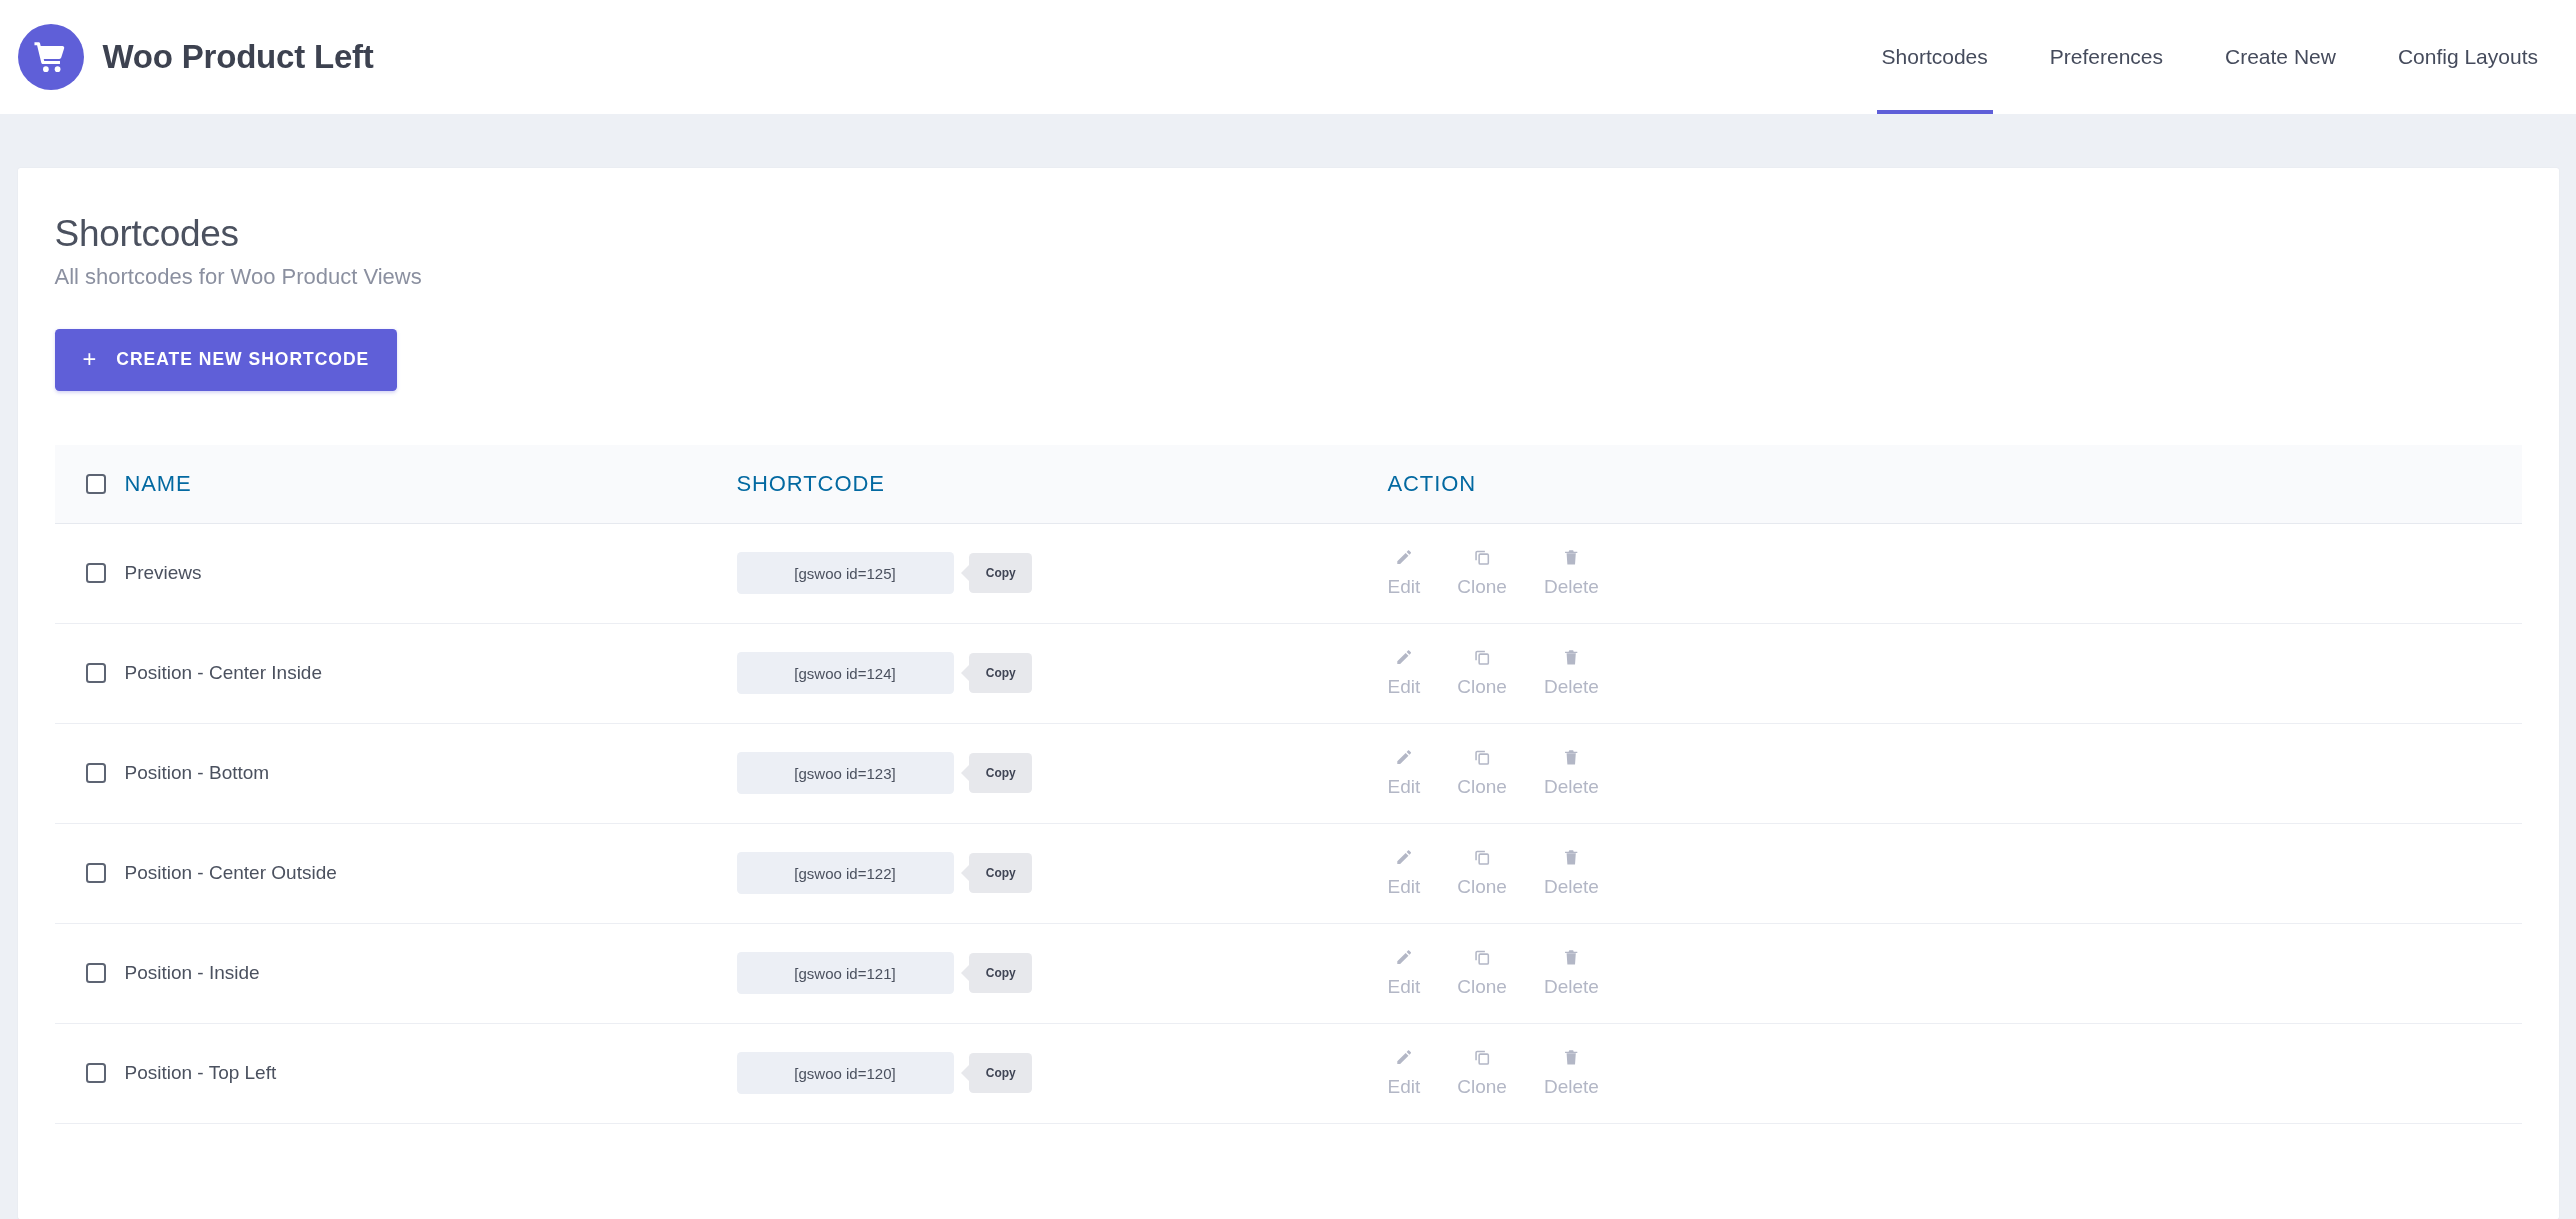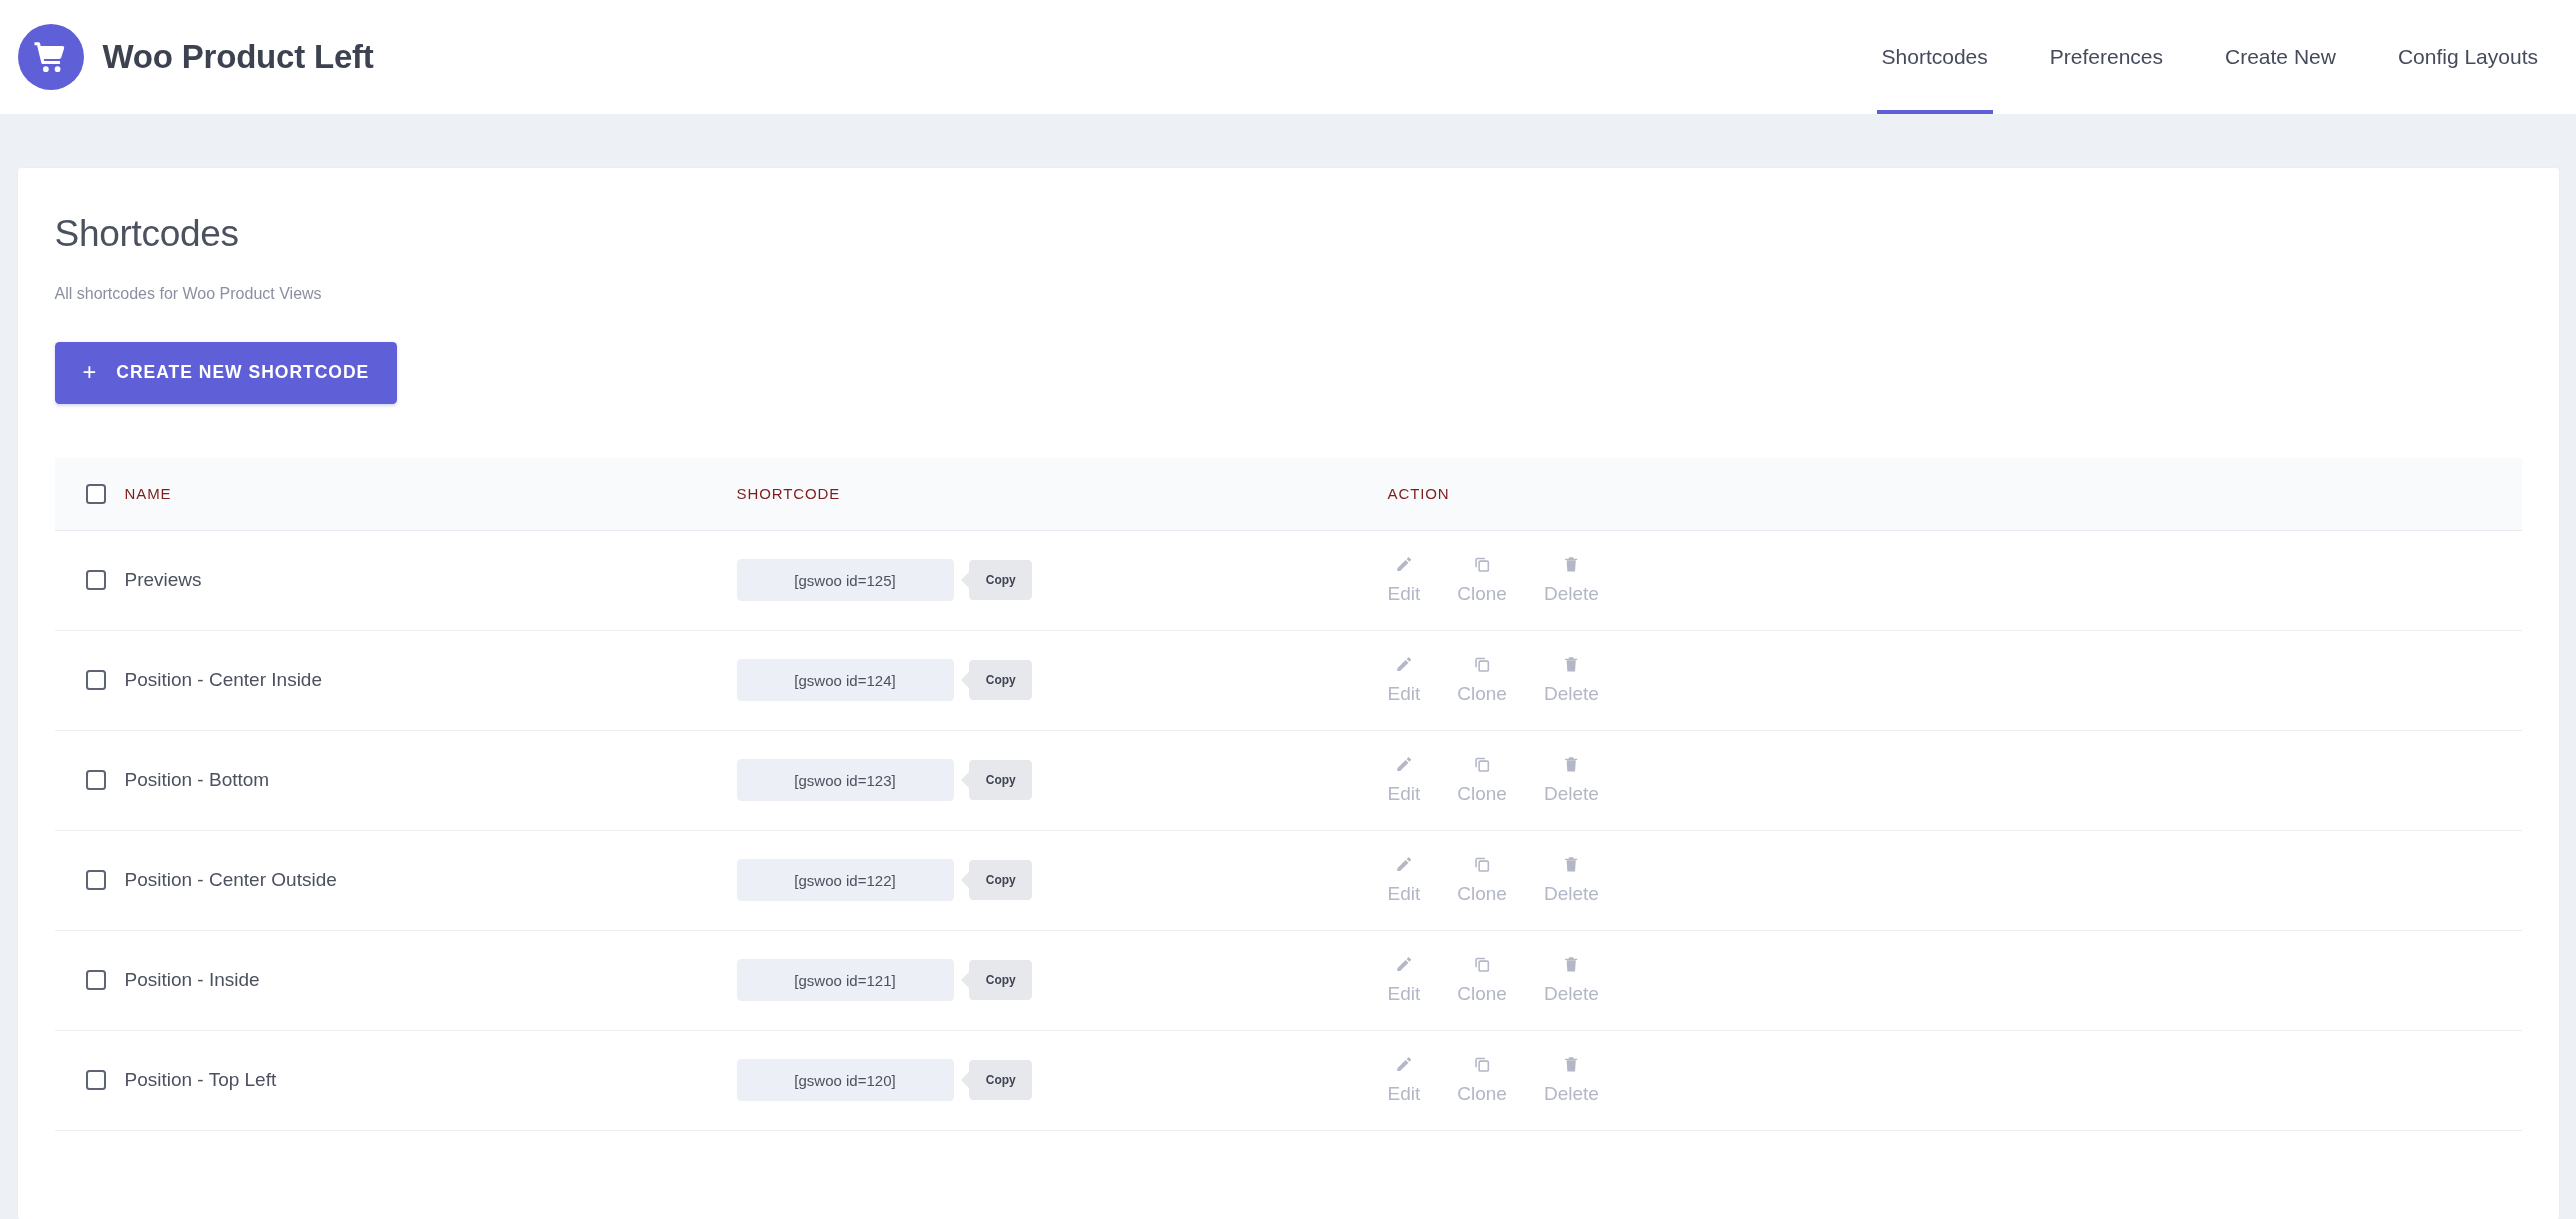--- a/index.html
+++ b/index.html
@@ -59,22 +59,22 @@
     border-radius: 2.6px;
     box-shadow: 0 0.9px 1.7px rgba(20,30,60,.06);
     padding: 45px 37px 0 37px;
     min-height: 1051px;
   }
   .page-title {
     font-size: 37px; color: #4b515f; font-weight: normal;
     letter-spacing: -0.3px;
   }
   .page-subtitle {
-    margin-top: 30px;
-    font-size: 16px; color: #8b90a0;
+    margin-top: 9px;
+    font-size: 22px; color: #8b90a0;
   }
 
   .create-btn {
     margin-top: 39px;
     display: inline-flex; align-items: center; gap: 19px;
     background: #5f5fd8;
     color: #ffffff;
     border: none; border-radius: 4.4px;
     padding: 19px 28px;
     font-size: 17.5px; font-weight: bold;
@@ -83,21 +83,21 @@
     cursor: pointer;
     box-shadow: 0 1.7px 3.5px rgba(95,95,216,.25);
   }
   .plus-icon { font-size: 23.6px; font-weight: normal; line-height: 1; }
 
   
   .table { margin-top: 54px; width: 100%; border-collapse: collapse; }
   .table thead tr { background: #f9fafc; }
   .table th {
     text-align: left;
-    font-size: 15px; font-weight: normal; color: #7f1d1d;
+    font-size: 22px; font-weight: normal; color: #0369a1;
     letter-spacing: 0.9px;
     padding: 26px 0;
     border-bottom: 0.9px solid #e6e9ef;
   }
   .table td {
     padding: 24.5px 0;
     border-bottom: 0.9px solid #eceef3;
     font-size: 19px; color: #4b515f;
     vertical-align: middle;
   }

